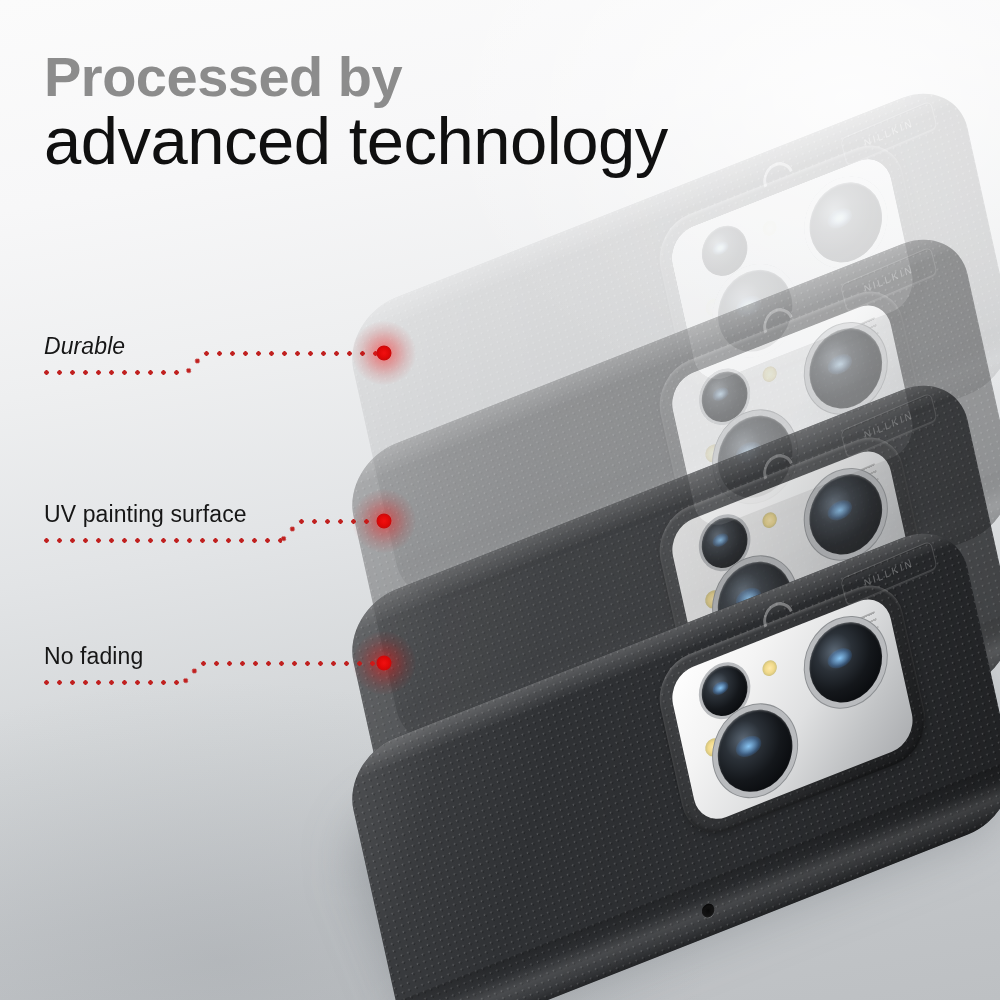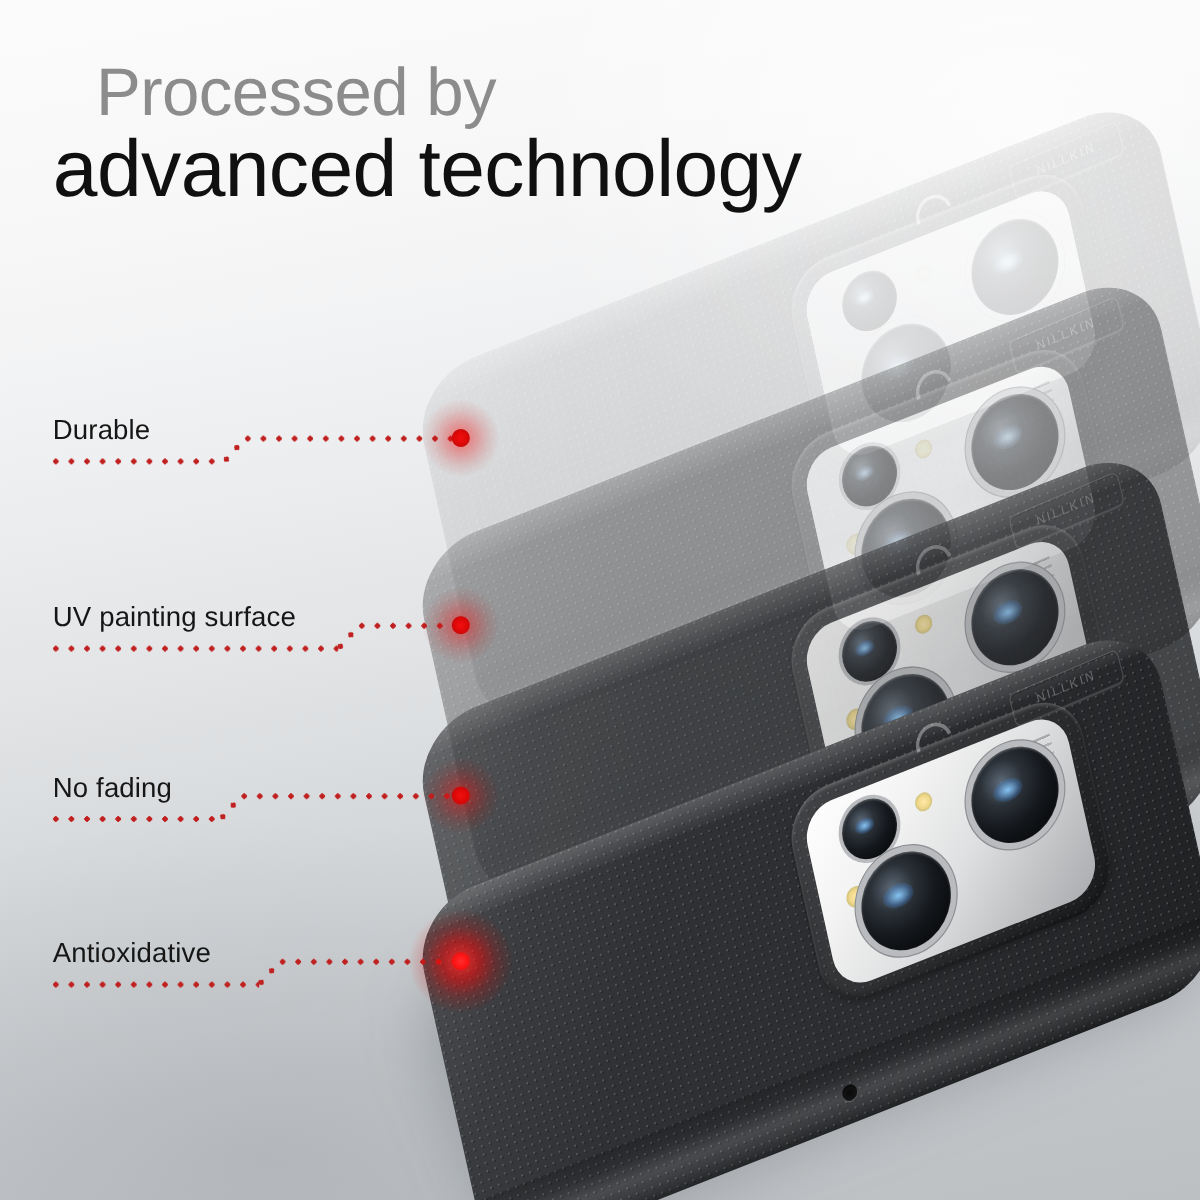--- a/index.html
+++ b/index.html
@@ -42,24 +42,23 @@
     position: absolute;
     left: 44px;
     top: 48px;
     line-height: 1.02;
     z-index: 40;
     user-select: none;
   }
   .headline .l1 {
     display: block;
     font-size: 56px;
-    font-weight: 400;
+    font-weight: 700;
     color: #8c8c8c;
     letter-spacing: -0.5px;
-    margin-left: 36px;
   }
   .headline .l2 {
     display: block;
     font-size: 67px;
     font-weight: 400;
     color: #101010;
     letter-spacing: -0.5px;
     margin-top: 2px;
   }
 
@@ -420,21 +419,21 @@
         </div>
       </div>
     </div>
   </div>
 
   <div class="headline">
     <span class="l1">Processed by</span>
     <span class="l2">advanced technology</span>
   </div>
 
-  <div class="callout" style="left:44px; top:344px; width:350px; height:46px;">
+  <div class="callout" style="left:44px; top:332px; width:350px; height:46px;font-style:italic;">
     <span class="ctext" style="bottom:18px;">Durable</span>
     <div class="dotline" style="left:0px; top:38px; width:143px;"></div>
     <div class="dotline diag" style="left:143px; top:38px; width:26px; transform: rotate(-48deg);"></div>
     <div class="dotline" style="left:160px; top:19px; width:184px;"></div>
     <div class="dot-marker" style="left:340px; top:21px;">
       <span class="glow"></span>
     </div>
   </div>
 
   <div class="callout" style="left:44px; top:642px; width:350px; height:46px;">
@@ -450,23 +449,14 @@
   <div class="callout" style="left:44px; top:500px; width:350px; height:46px;">
     <span class="ctext" style="bottom:18px;">UV painting surface</span>
     <div class="dotline" style="left:0px; top:38px; width:238px;"></div>
     <div class="dotline diag" style="left:238px; top:38px; width:26px; transform: rotate(-48deg);"></div>
     <div class="dotline" style="left:255px; top:19px; width:90px;"></div>
     <div class="dot-marker" style="left:340px; top:21px;">
       <span class="glow"></span>
     </div>
   </div>
 
-  <div class="callout" style="left:44px; top:780px; width:350px; height:46px;">
-    <span class="ctext" style="bottom:18px;">Antioxidative</span>
-    <div class="dotline" style="left:0px; top:38px; width:172px;"></div>
-    <div class="dotline diag" style="left:172px; top:38px; width:26px; transform: rotate(-48deg);"></div>
-    <div class="dotline" style="left:189px; top:19px; width:156px;"></div>
-    <div class="dot-marker bright" style="left:340px; top:21px;">
-      <span class="glow"></span>
-    </div>
-  </div>
 
 </div>
 
 </body></html>

